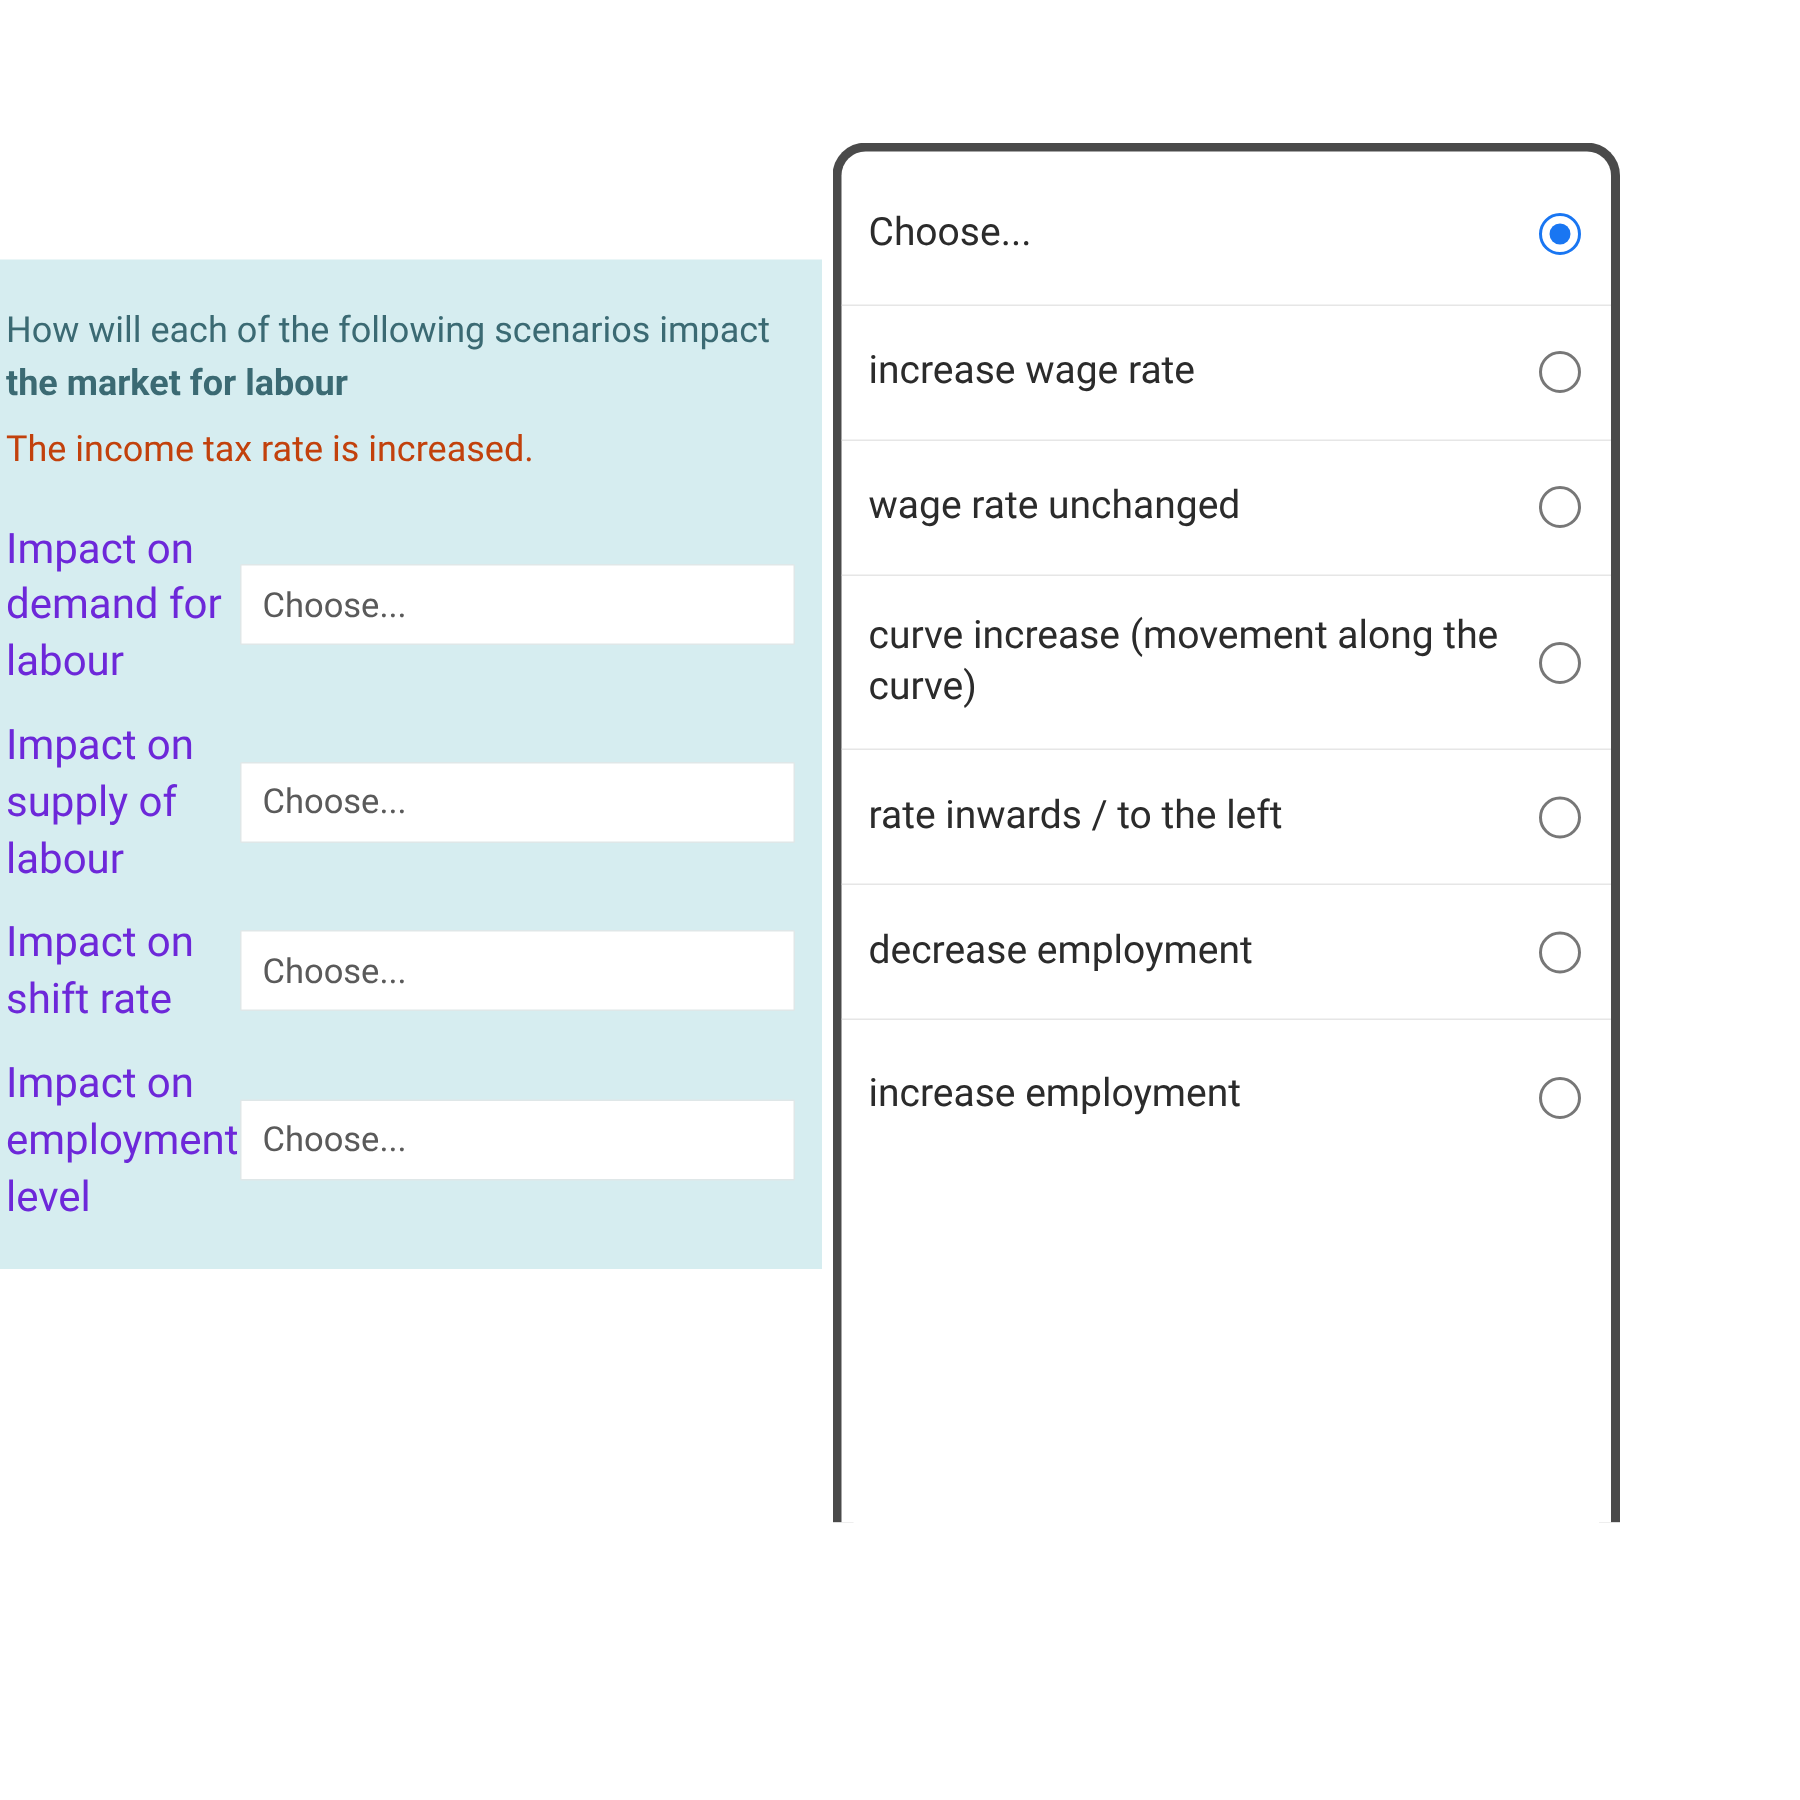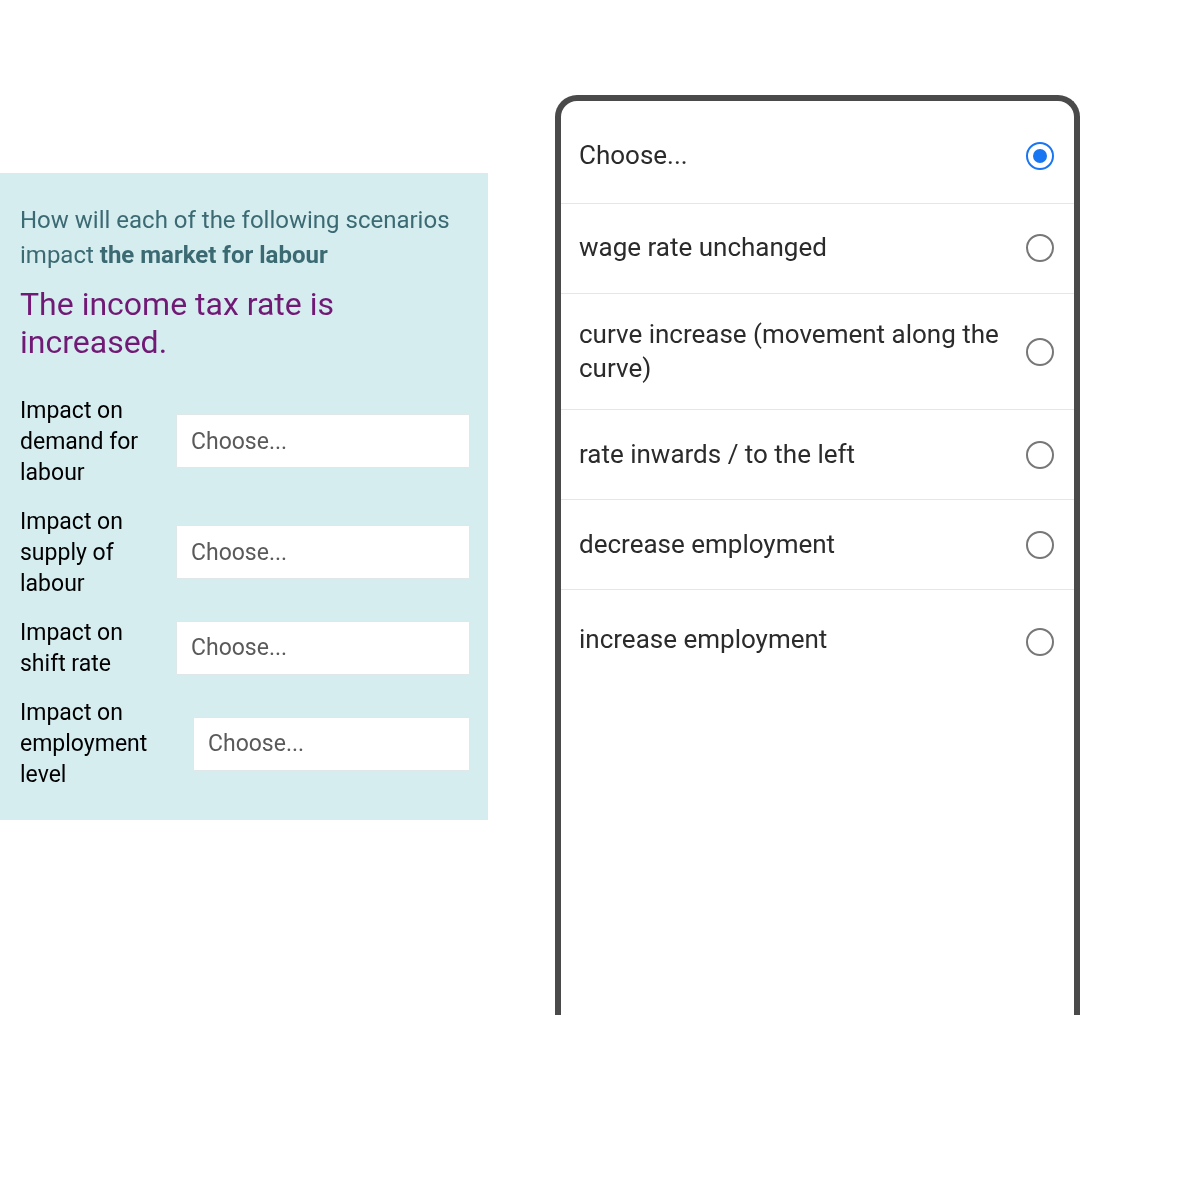--- a/index.html
+++ b/index.html
@@ -11,48 +11,48 @@
     width: 1200px;
     height: 1200px;
     font-family: -apple-system, BlinkMacSystemFont, "Segoe UI", Roboto, Arial, sans-serif;
     background: #ffffff;
     position: relative;
   }
   .left-panel {
     position: absolute;
     left: 0;
     top: 173px;
-    width: 488px;
+    width: 548px;
     background: #d6edf0;
-    padding: 30px 18px 30px 20px;
+    padding: 30px 18px 30px 4px;
   }
   .question {
     color: #3b6a73;
     font-size: 24px;
     line-height: 1.45;
     margin-bottom: 6px;
   }
   .question b {
     font-weight: 700;
   }
   .scenario {
-    color: #701a75;
-    font-size: 32px;
+    color: #c2410c;
+    font-size: 24px;
     margin-top: 12px;
     margin-bottom: 34px;
   }
   .field-row {
     display: flex;
     align-items: center;
     margin-bottom: 18px;
   }
   .field-label {
     width: 156px;
-    color: #000000;
-    font-size: 23px;
+    color: #6d28d9;
+    font-size: 28px;
     line-height: 1.35;
     padding-right: 8px;
   }
   .select-box {
     flex: 1;
     background: #ffffff;
     border: 1px solid #dfe7e8;
     border-radius: 1px;
     height: 54px;
     display: flex;
@@ -139,32 +139,36 @@
     </div>
   </div>
 
   <div class="field-row">
     <div class="field-label">Impact on shift rate</div>
     <div class="select-box">
       <span>Choose...</span>
     </div>
   </div>
 
-  <div class="field-row" style="margin-bottom:0;gap:17px;">
+  <div class="field-row" style="margin-bottom:0;">
     <div class="field-label">Impact on employment level</div>
     <div class="select-box">
       <span>Choose...</span>
     </div>
   </div>
 </div>
 
 <div class="right-phone">
   <div class="option-row option-first">
     <span class="option-text">Choose...</span>
     <span class="radio selected"></span>
+  </div>
+  <div class="option-row">
+    <span class="option-text">increase wage rate</span>
+    <span class="radio"></span>
   </div>
   <div class="option-row">
     <span class="option-text">wage rate unchanged</span>
     <span class="radio"></span>
   </div>
   <div class="option-row">
     <span class="option-text">curve increase (movement along the curve)</span>
     <span class="radio"></span>
   </div>
   <div class="option-row">

